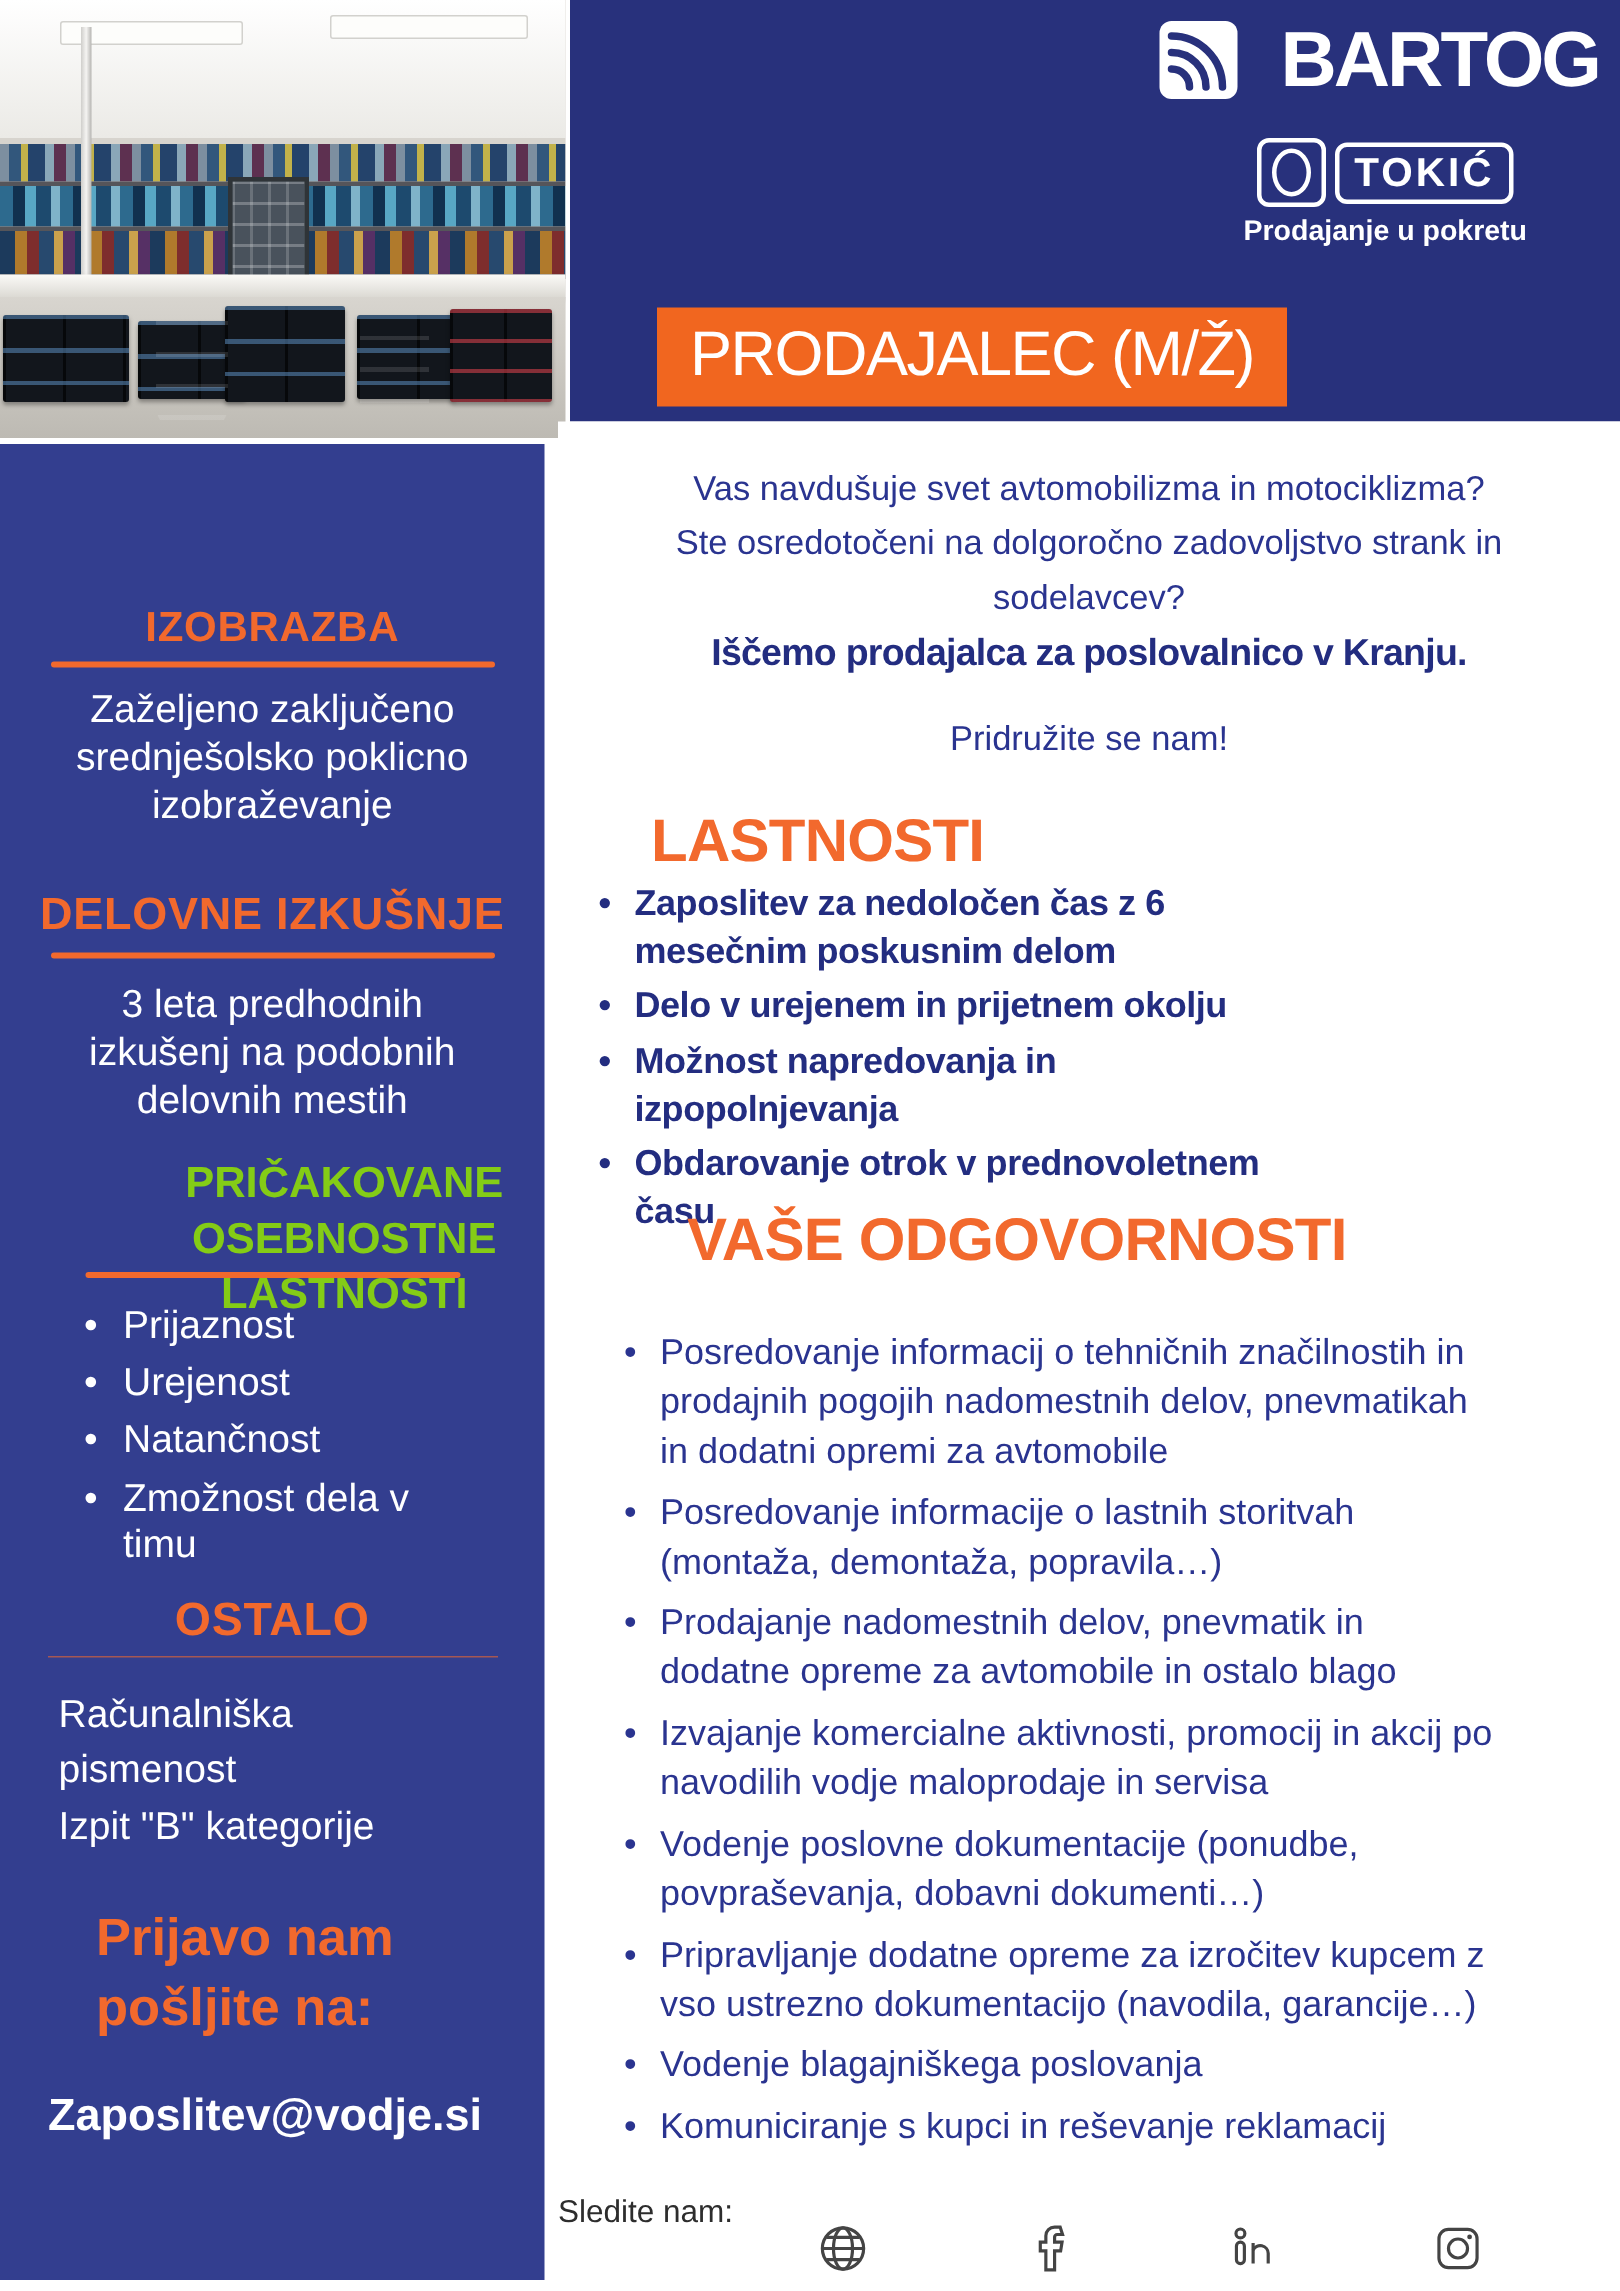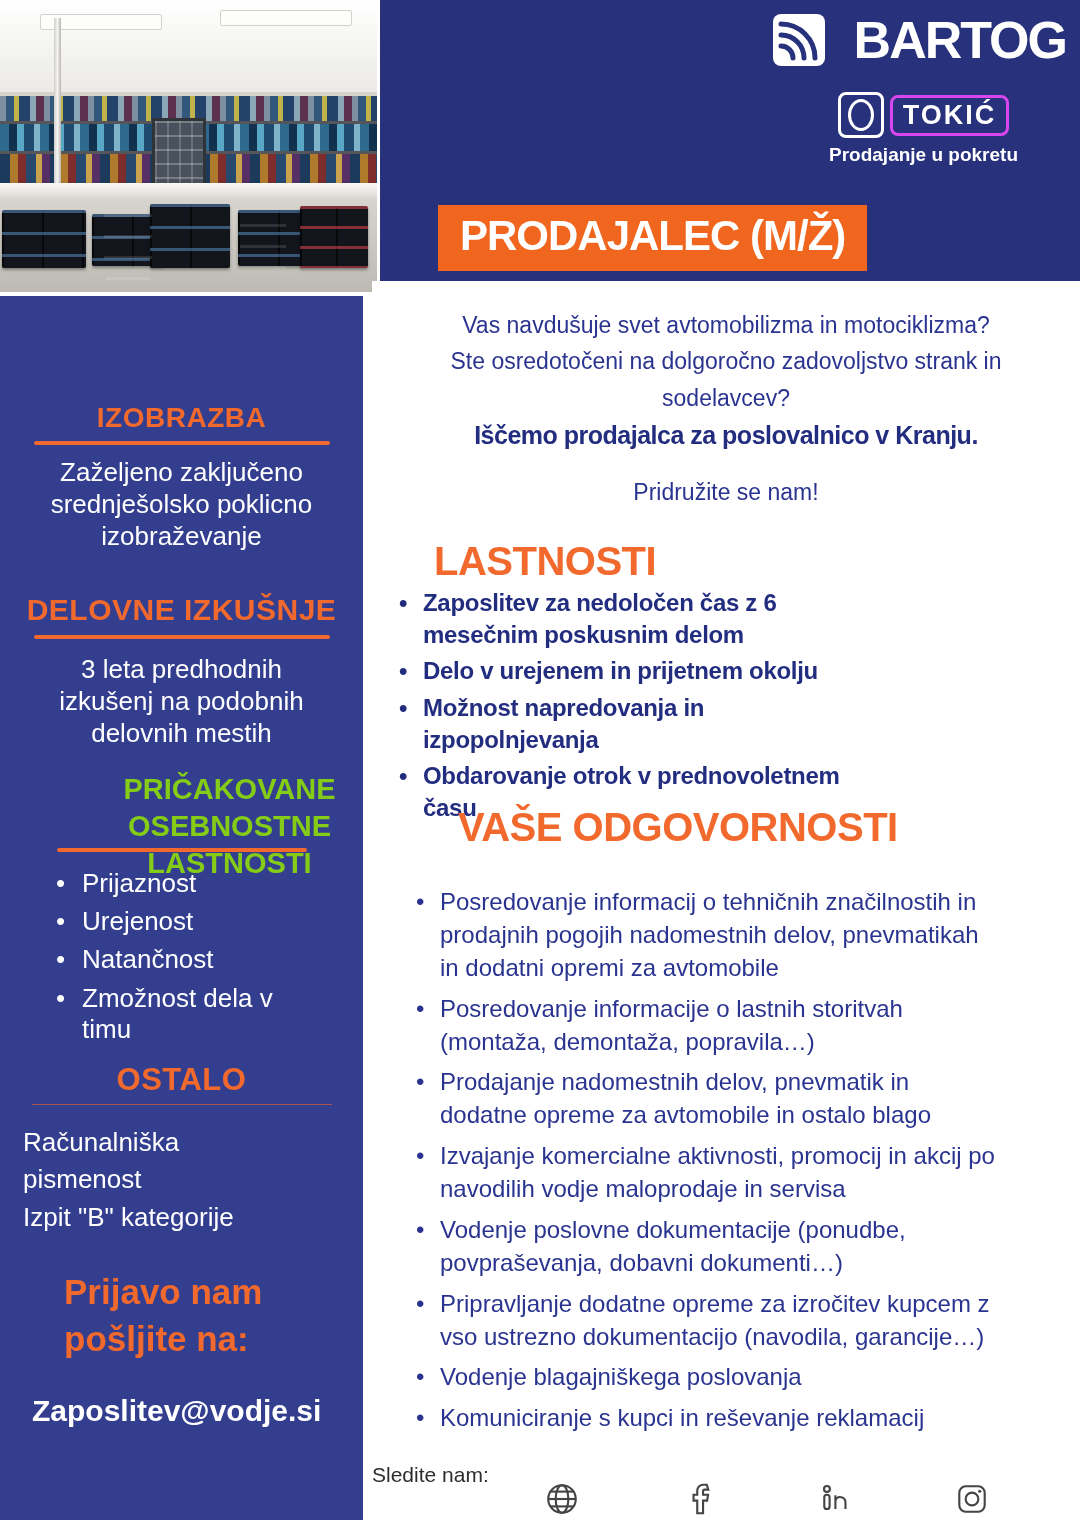--- a/index.html
+++ b/index.html
@@ -30,37 +30,37 @@
 
   
   .header{position:absolute;left:380px;top:0;width:700px;height:281px;background:#28317c;}
   .bartog{position:absolute;right:14px;top:10px;display:flex;align-items:center;gap:10px;}
   .bartog .tile{width:52px;height:52px;background:#fff;border-radius:8px;display:flex;align-items:flex-end;}
   .bartog .word{color:#fff;font-size:52px;font-weight:bold;letter-spacing:-2px;margin-left:19px;}
   .tokic{position:absolute;right:62px;top:92px;text-align:center;}
   .tokic-row{display:flex;align-items:center;gap:6px;justify-content:center;}
   .tokic-sym{width:40px;height:40px;border:3px solid #fff;border-radius:8px;display:flex;align-items:center;justify-content:center;}
   .tokic-sym i{display:block;width:20px;height:26px;border:3px solid #fff;border-radius:50%;}
-  .tokic-word{border:3px solid #d946ef;border-radius:8px;padding:2px 10px;color:#fff;font-size:27px;font-weight:bold;letter-spacing:2px;}
+  .tokic-word{border:3px solid #ffffff;border-radius:8px;padding:2px 10px;color:#fff;font-size:27px;font-weight:bold;letter-spacing:2px;}
   .tokic-tag{margin-top:6px;color:#fff;font-size:19px;font-weight:bold;}
   .banner{position:absolute;left:58px;top:205px;background:#f1661f;color:#fff;
-      font-size:42px;font-weight:bold;letter-spacing:-1px;padding:7px 22px 11px 22px;}
+      font-size:42px;font-weight:normal;letter-spacing:-1px;padding:7px 22px 11px 22px;}
 
   
   .sidebar{position:absolute;left:0;top:296px;width:363px;height:1224px;background:#333e8f;color:#fff;}
   .sb{position:absolute;left:0;width:100%;}
   .sb-h{color:#f2692d;font-weight:bold;font-size:28px;text-align:center;letter-spacing:.5px;}
   .sb-h2{color:#84cc16;font-weight:bold;font-size:29px;text-align:center;line-height:1.28;padding-left:48px;}
   .divider{height:4px;background:#f2692d;margin:0 auto;border-radius:2px;}
   .thinline{height:1px;background:rgba(242,105,45,.6);margin:0 auto;}
   .sb-p{font-size:26px;line-height:1.24;text-align:center;}
   .sb-ul{list-style:none;margin:0;padding:0 0 0 82px;font-size:26px;line-height:1.2;}
   .sb-ul li{position:relative;margin-bottom:7px;}
   .sb-ul li::before{content:"•";position:absolute;left:-26px;top:0;}
-  .sb-left{font-size:26px;line-height:1.44;text-align:left;padding-left:23px;}
+  .sb-left{font-size:26px;line-height:1.44;text-align:left;padding-left:39px;}
   .apply{color:#f2692d;font-size:35px;font-weight:bold;line-height:1.35;padding-left:64px;}
   .email{font-size:30px;font-weight:bold;padding-left:32px;}
 
   
   .main{position:absolute;left:372px;top:281px;width:708px;height:1246px;background:#fff;color:#2a3490;}
   .m{position:absolute;}
   .intro{left:0;top:26px;width:100%;text-align:center;font-size:23px;line-height:1.58;}
   .highlight{left:0;top:140px;width:100%;text-align:center;font-size:25px;font-weight:bold;letter-spacing:-0.5px;color:#232d80;}
   .join{left:0;top:198px;width:100%;text-align:center;font-size:23px;}
   .offer-h{left:62px;top:258px;font-size:40px;font-weight:bold;color:#f2692d;letter-spacing:-0.5px;}

